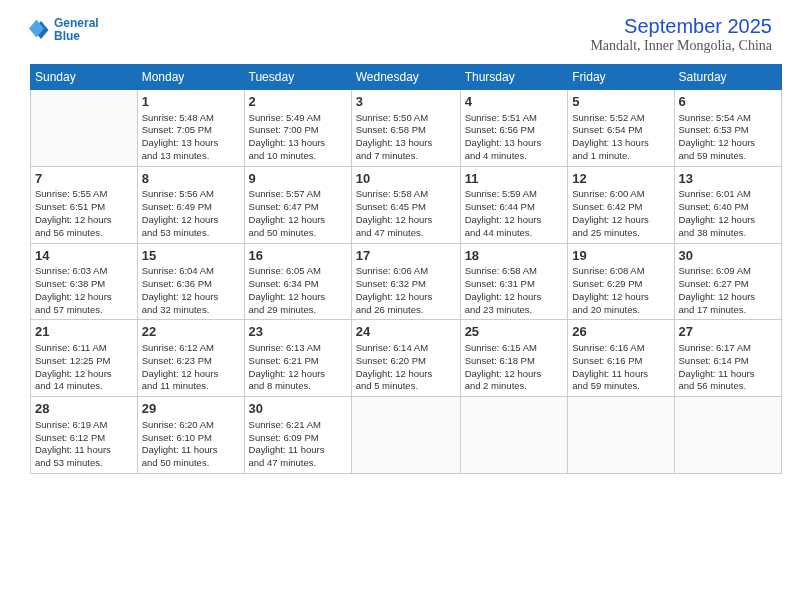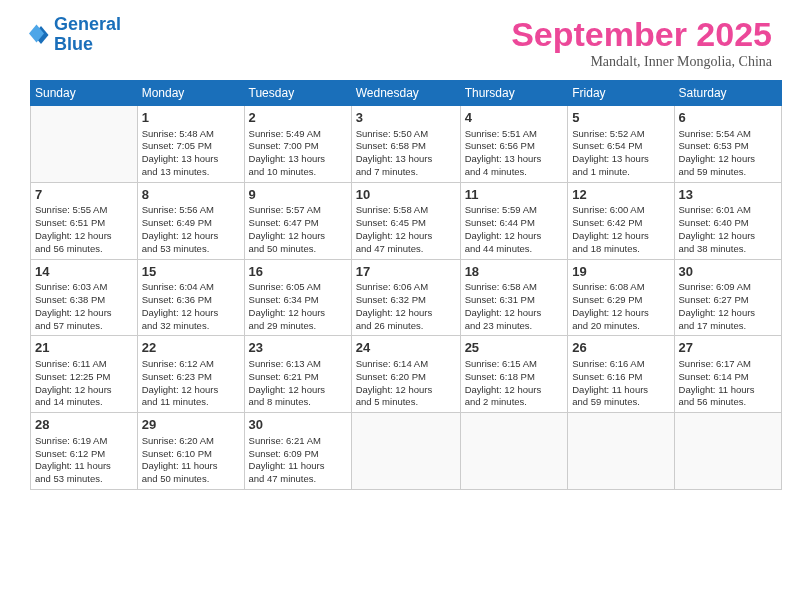--- a/index.html
+++ b/index.html
@@ -20,40 +20,40 @@
       display: flex;
       justify-content: space-between;
       align-items: flex-start;
       margin-bottom: 10px;
     }
     .logo {
       display: flex;
       align-items: center;
     }
     .logo-text {
-      font-size: 18px;
+      font-size: 12px;
       font-weight: bold;
       color: #333;
       line-height: 1.1;
     }
     .logo-text span {
       color: #1a6fba;
     }
     .logo-icon {
       width: 30px;
       height: 30px;
       margin-right: 4px;
     }
     .title-section {
       text-align: right;
     }
     .month-title {
-      font-size: 34px;
-      color: #ec4899;
-      font-weight: bold;
+      font-size: 20px;
+      color: #1d4ed8;
+      font-weight: normal;
     }
     .subtitle {
       font-size: 14px;
       color: #555;
       font-family: Liberation Serif, serif;
     }
     .calendar {
       width: 100%;
       border-collapse: collapse;
       border: 1px solid #ccc;
@@ -203,21 +203,21 @@
             <div>Sunrise: 5:59 AM</div>
             <div>Sunset: 6:44 PM</div>
             <div>Daylight: 12 hours</div>
             <div>and 44 minutes.</div>
           </td>
           <td>
             <span class="day-num">12</span>
             <div>Sunrise: 6:00 AM</div>
             <div>Sunset: 6:42 PM</div>
             <div>Daylight: 12 hours</div>
-            <div>and 18 minutes.</div>
+            <div>and 25 minutes.</div>
           </td>
           <td>
             <span class="day-num">13</span>
             <div>Sunrise: 6:01 AM</div>
             <div>Sunset: 6:40 PM</div>
             <div>Daylight: 12 hours</div>
             <div>and 38 minutes.</div>
           </td>
         </tr>
         <tr>

